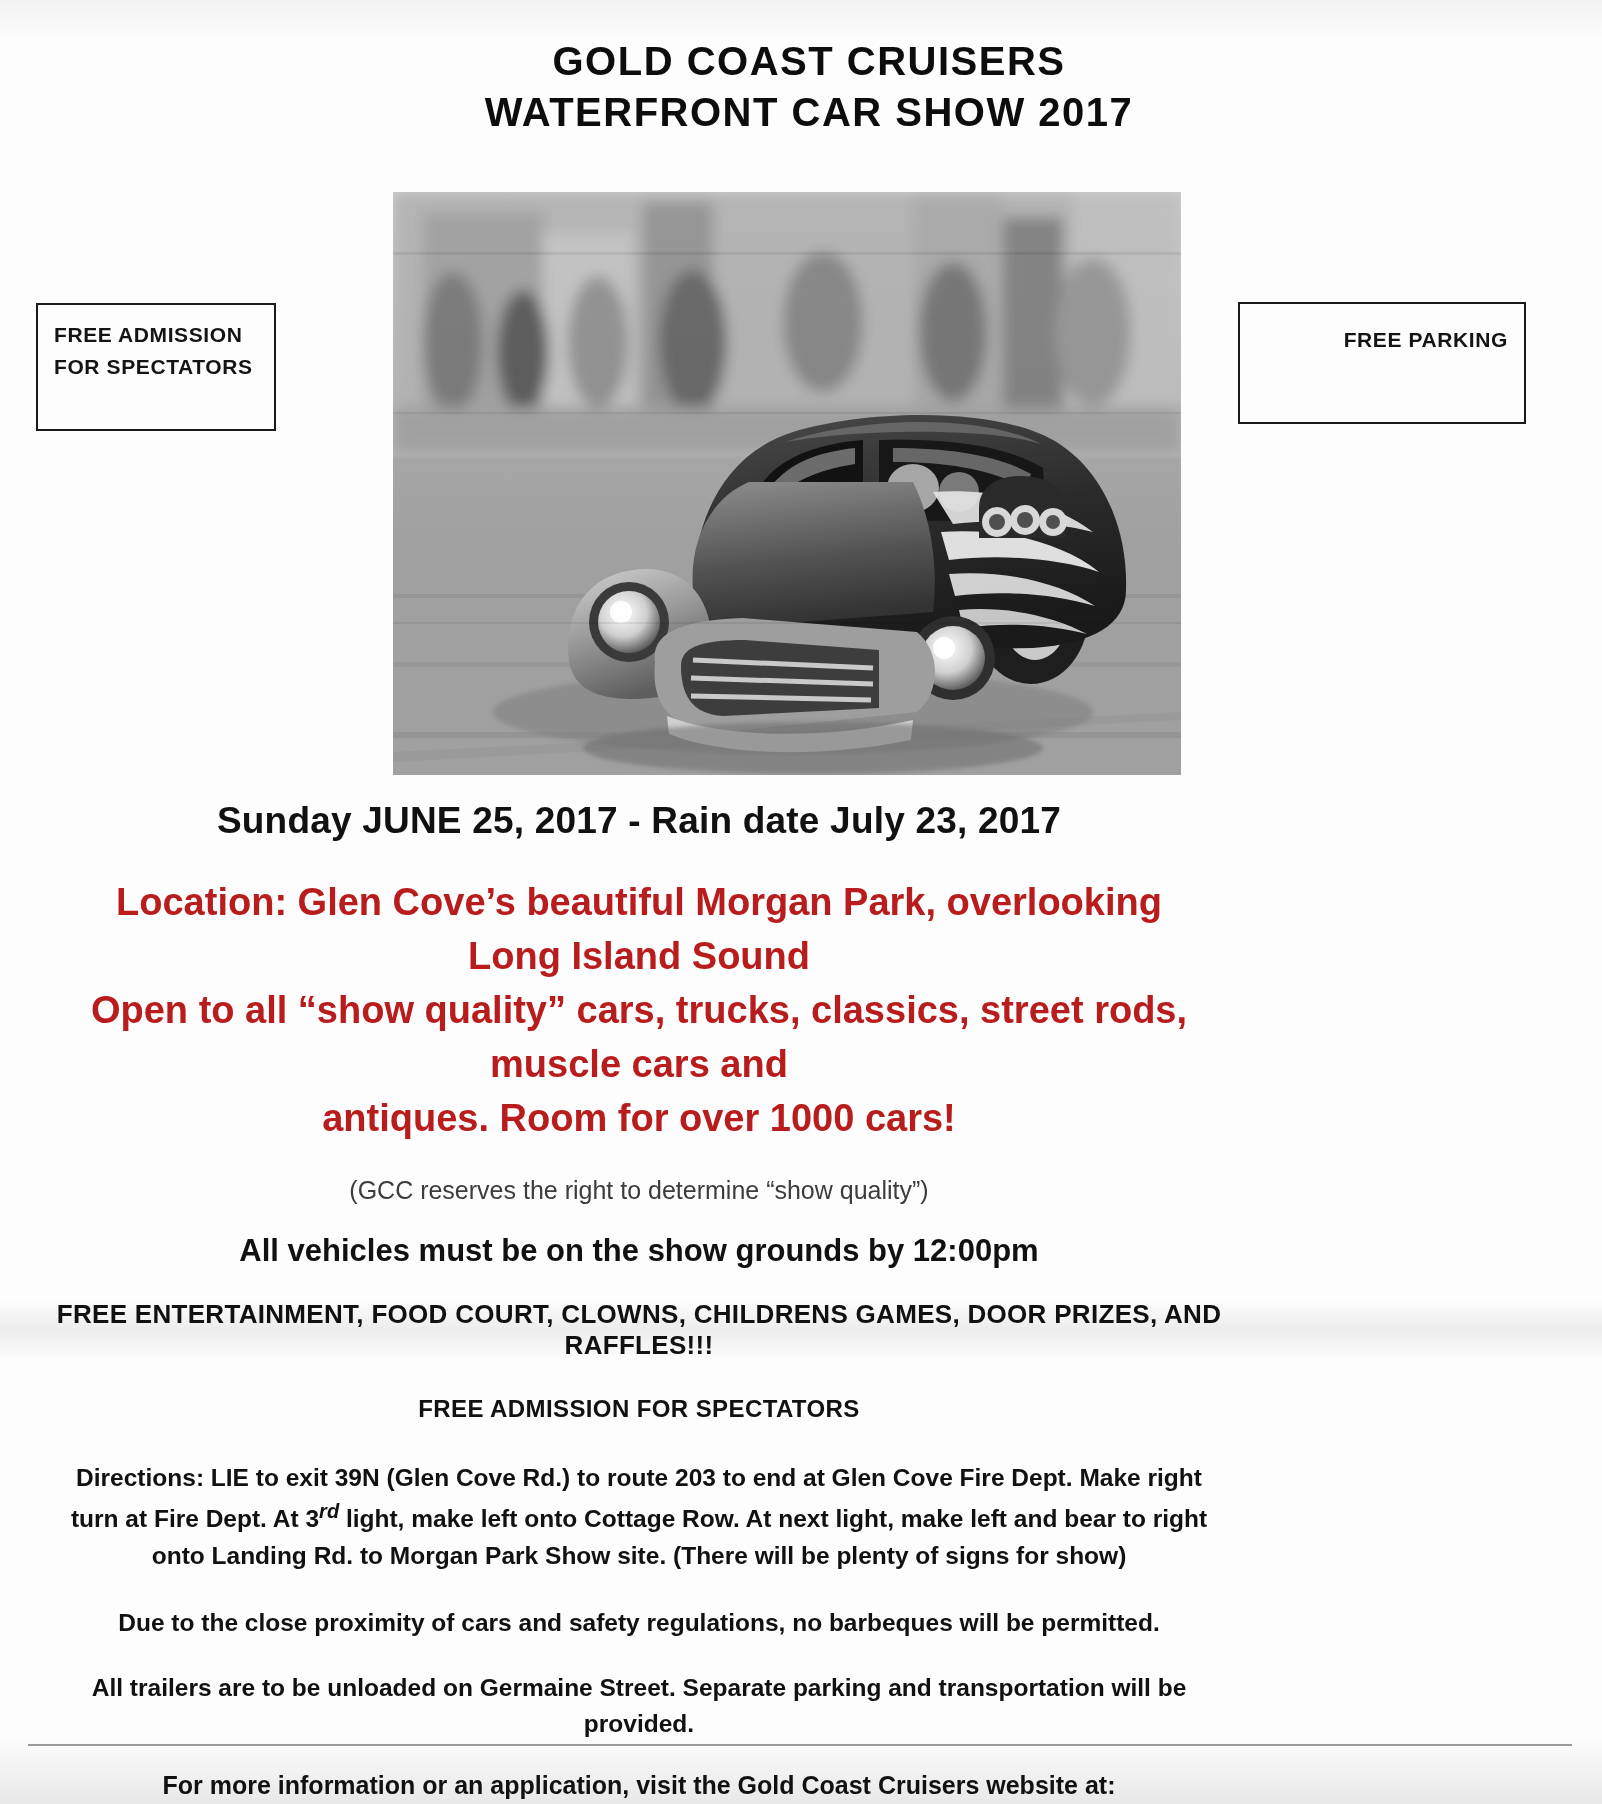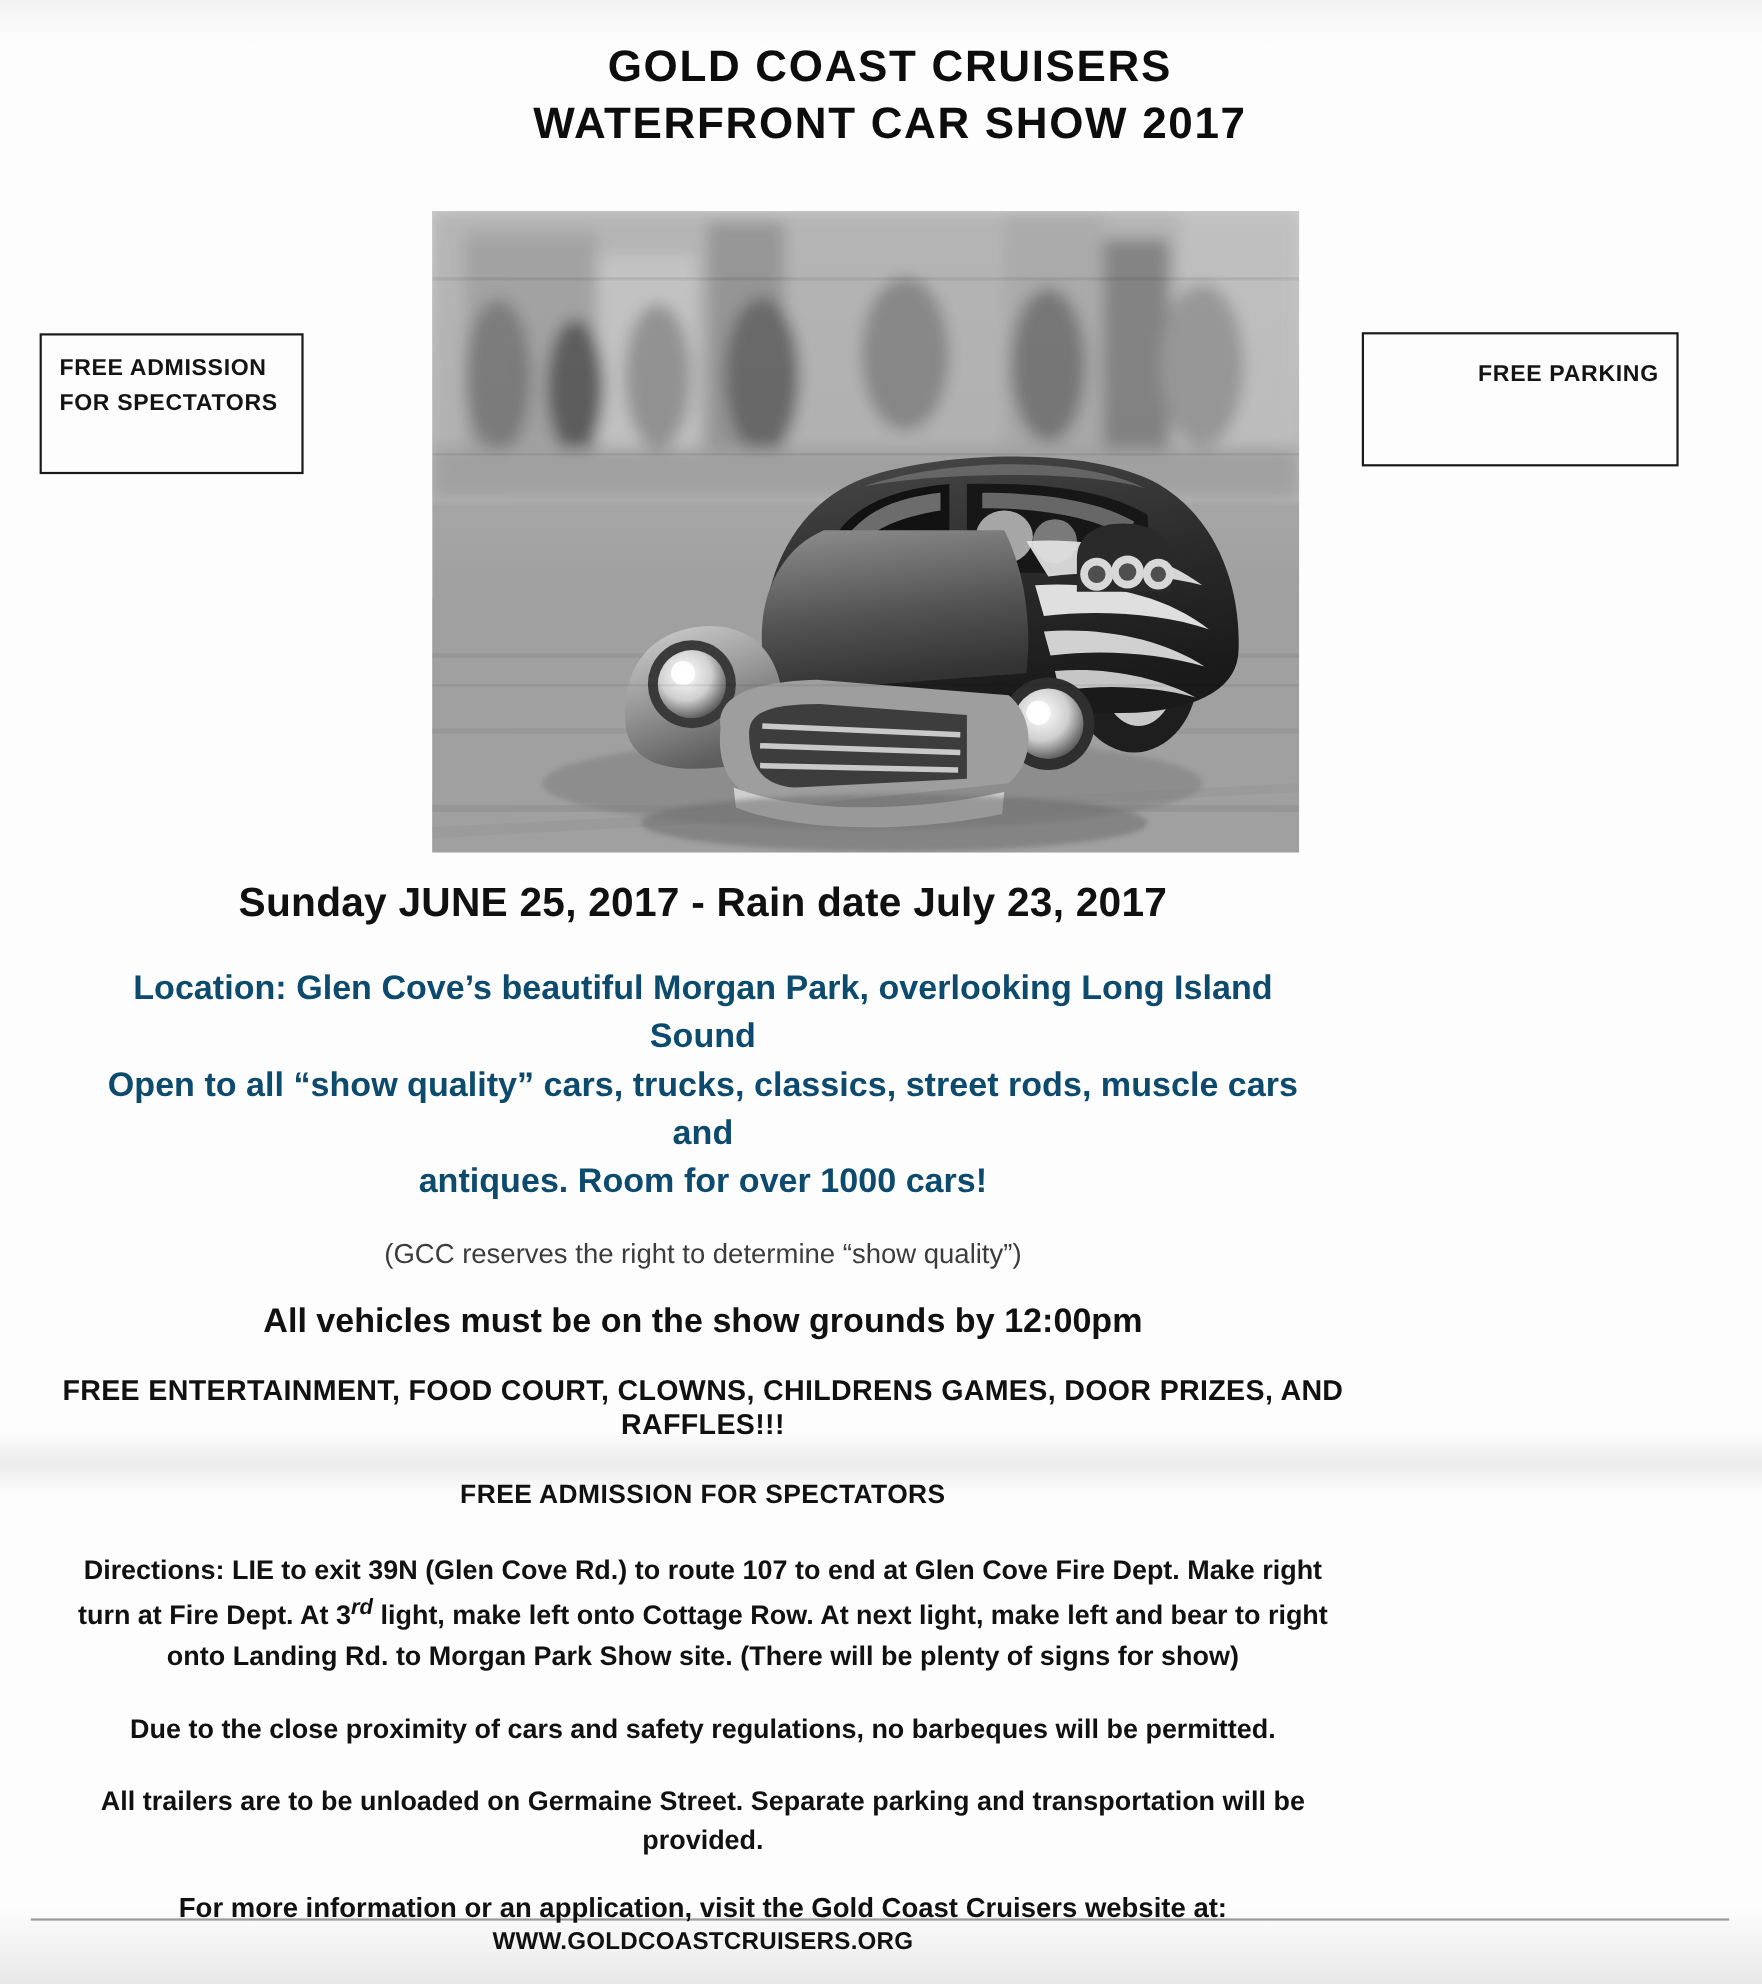--- a/index.html
+++ b/index.html
@@ -111,24 +111,24 @@
     text-align: center;
   }
   .date-line {
     font-size: 37px;
     font-weight: bold;
     color: #111;
     margin-bottom: 34px;
     letter-spacing: 0.2px;
   }
   .loc-line {
-    font-size: 31px;
+    font-size: 38px;
     font-weight: bold;
     line-height: 1.42;
-    color: #0c4a6e;
+    color: #b91c1c;
     padding: 0 78px;
   }
   .paren-line {
     font-size: 25px;
     color: #3c3c3c;
     margin-top: 30px;
     margin-bottom: 28px;
   }
   .grounds-line {
     font-size: 31px;
@@ -352,21 +352,21 @@
 
     <div class="paren-line">(GCC reserves the right to determine “show quality”)</div>
 
     <div class="grounds-line">All vehicles must be on the show grounds by 12:00pm</div>
 
     <div class="entertainment-line">FREE ENTERTAINMENT, FOOD COURT, CLOWNS, CHILDRENS GAMES, DOOR PRIZES, AND RAFFLES!!!</div>
 
     <div class="free-adm-line">FREE ADMISSION FOR SPECTATORS</div>
 
     <div class="directions">
-      <span>Directions: LIE to exit 39N (Glen Cove Rd.) to route 107 to end at Glen Cove Fire Dept. Make right turn at Fire Dept. At 3</span><sup>rd</sup><span> light, make left onto Cottage Row. At next light, make left and bear to right onto Landing Rd. to Morgan Park Show site. (There will be plenty of signs for show)</span>
+      <span>Directions: LIE to exit 39N (Glen Cove Rd.) to route 203 to end at Glen Cove Fire Dept. Make right turn at Fire Dept. At 3</span><sup>rd</sup><span> light, make left onto Cottage Row. At next light, make left and bear to right onto Landing Rd. to Morgan Park Show site. (There will be plenty of signs for show)</span>
     </div>
 
     <div class="note-line">Due to the close proximity of cars and safety regulations, no barbeques will be permitted.</div>
 
     <div class="note-line">All trailers are to be unloaded on Germaine Street. Separate parking and transportation will be provided.</div>
 
     <div class="website-line">
       <span>For more information or an application, visit the Gold Coast Cruisers website at: </span><span class="url">WWW.GOLDCOASTCRUISERS.ORG</span>
     </div>
   </div>

